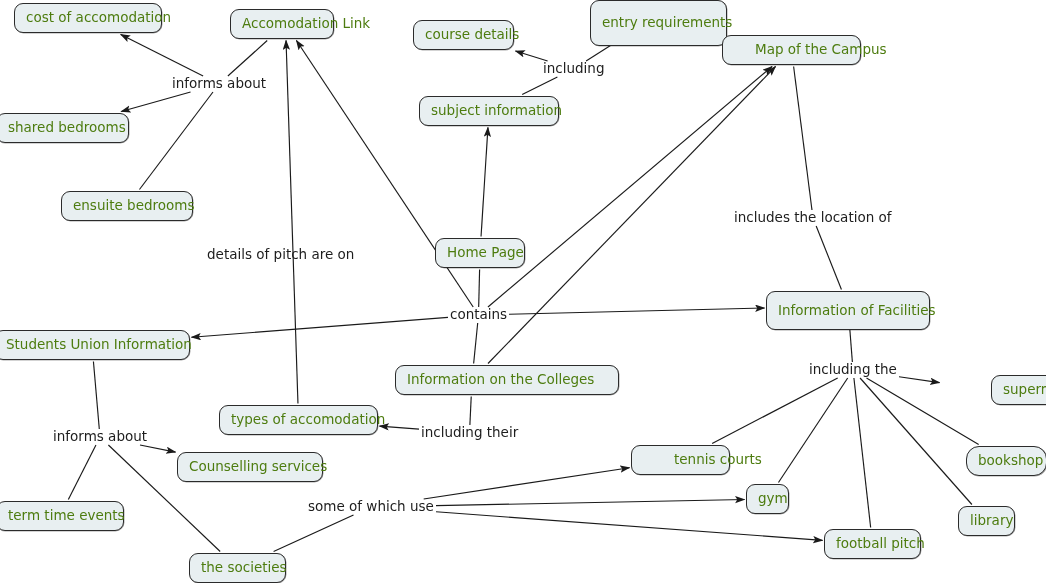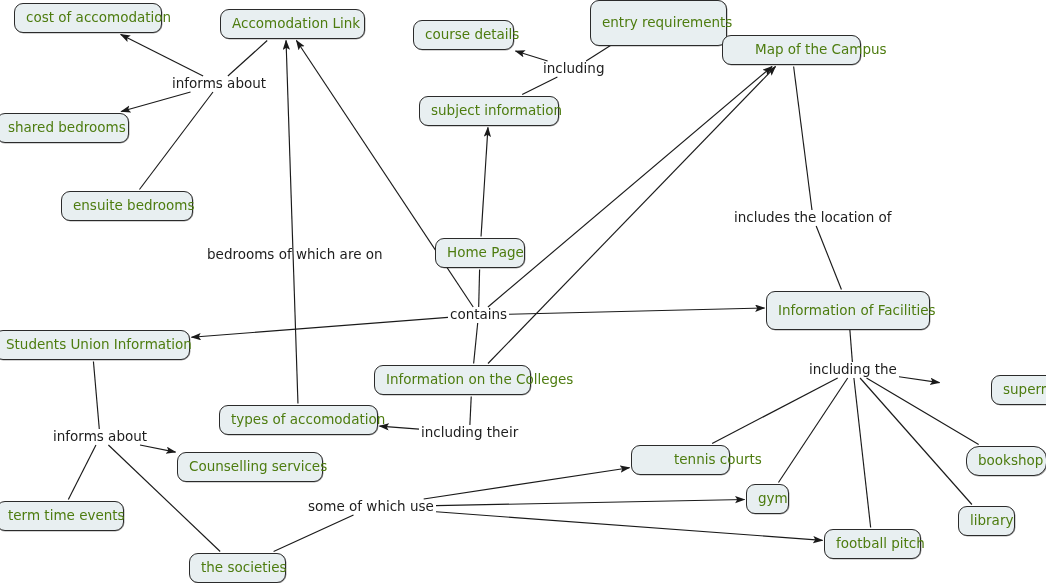--- a/index.html
+++ b/index.html
@@ -96,21 +96,21 @@
       <line x1="108.40" y1="445.00" x2="220.18" y2="551.50" stroke="#1a1a1a" stroke-width="1.15"></line>
       <line x1="273.61" y1="551.50" x2="353.49" y2="515.00" stroke="#1a1a1a" stroke-width="1.15"></line>
       <line x1="423.68" y1="499.00" x2="629.50" y2="467.74" stroke="#1a1a1a" stroke-width="1.15" marker-end="url(#arrowhead)"></line>
       <line x1="436.00" y1="505.69" x2="744.50" y2="499.46" stroke="#1a1a1a" stroke-width="1.15" marker-end="url(#arrowhead)"></line>
       <line x1="436.00" y1="511.80" x2="822.50" y2="540.31" stroke="#1a1a1a" stroke-width="1.15" marker-end="url(#arrowhead)"></line>
     </svg>
   <div id="node-layer">
       <div class="node" style="left: 14px; top: 3px; width: 148px; height: 30px;">
         <span>cost of accomodation</span>
       </div>
-      <div class="node" style="left: 220px; top: 9px; width: 145px; height: 30px;">
+      <div class="node" style="left: 230px; top: 9px; width: 104px; height: 30px;">
         <span>Accomodation Link</span>
       </div>
       <div class="node" style="left: 413px; top: 20px; width: 101px; height: 30px;">
         <span>course details</span>
       </div>
       <div class="node" style="left: 590px; top: 0px; width: 137px; height: 46px;">
         <span>entry requirements</span>
       </div>
       <div class="node" style="left: 722px; top: 35px; width: 139px; height: 30px; padding-left: 32px;">
         <span>Map of the Campus</span>
@@ -126,21 +126,21 @@
       </div>
       <div class="node" style="left: 435px; top: 238px; width: 90px; height: 30px;">
         <span>Home Page</span>
       </div>
       <div class="node" style="left: 766px; top: 291px; width: 164px; height: 39px;">
         <span>Information of Facilities</span>
       </div>
       <div class="node" style="left: -6px; top: 330px; width: 196px; height: 30px;">
         <span>Students Union Information</span>
       </div>
-      <div class="node" style="left: 374px; top: 365px; width: 157px; height: 30px;">
+      <div class="node" style="left: 395px; top: 365px; width: 224px; height: 30px;">
         <span>Information on the Colleges</span>
       </div>
       <div class="node" style="left: 219px; top: 405px; width: 159px; height: 30px;">
         <span>types of accomodation</span>
       </div>
       <div class="node" style="left: 991px; top: 375px; width: 98px; height: 30px;">
         <span>supermarket</span>
       </div>
       <div class="node" style="left: 177px; top: 452px; width: 146px; height: 30px;">
         <span>Counselling services</span>
@@ -164,20 +164,20 @@
         <span>football pitch</span>
       </div>
       <div class="node" style="left: 189px; top: 553px; width: 97px; height: 30px;">
         <span>the societies</span>
       </div>
     </div>
   <div id="label-layer">
       <div class="link-label" style="left: 172px; top: 77px;">informs about</div>
       <div class="link-label" style="left: 543px; top: 62px;">including</div>
       <div class="link-label" style="left: 734px; top: 211px;">includes the location of</div>
-      <div class="link-label" style="left: 207px; top: 248px;">bedrooms of which are on</div>
+      <div class="link-label" style="left: 207px; top: 248px;">details of pitch are on</div>
       <div class="link-label" style="left: 450px; top: 308px;">contains</div>
       <div class="link-label" style="left: 809px; top: 363px;">including the</div>
       <div class="link-label" style="left: 421px; top: 426px;">including their</div>
       <div class="link-label" style="left: 53px; top: 430px;">informs about</div>
       <div class="link-label" style="left: 308px; top: 500px;">some of which use</div>
     </div>
 </div>
 
 </body></html>

